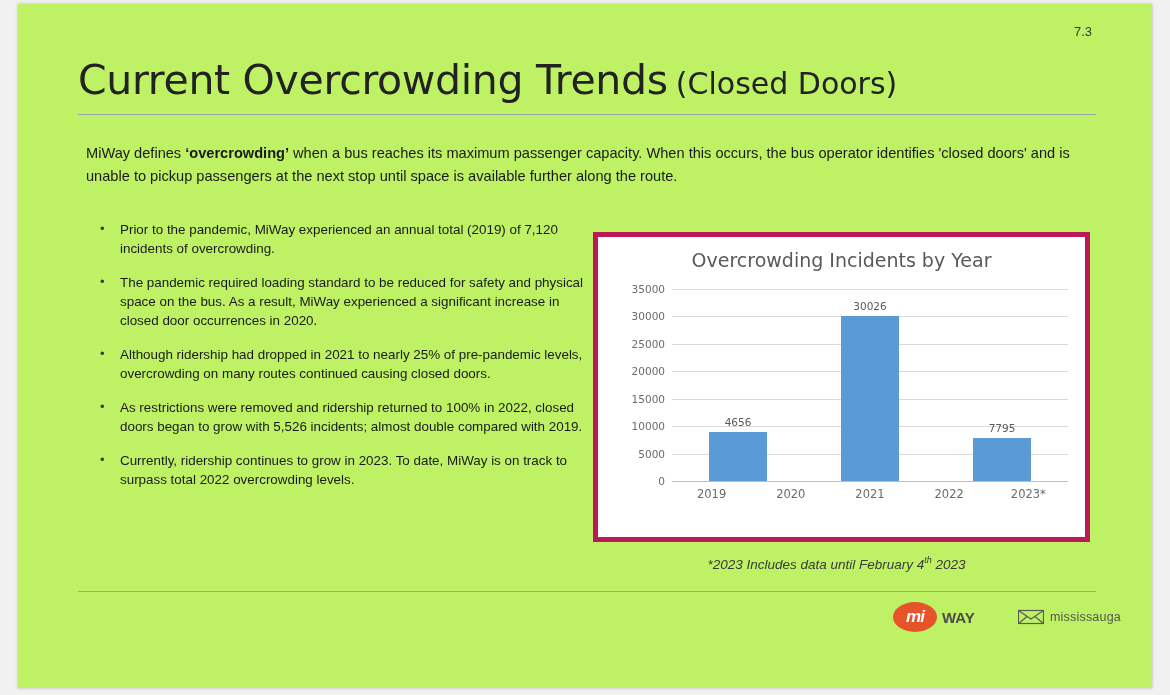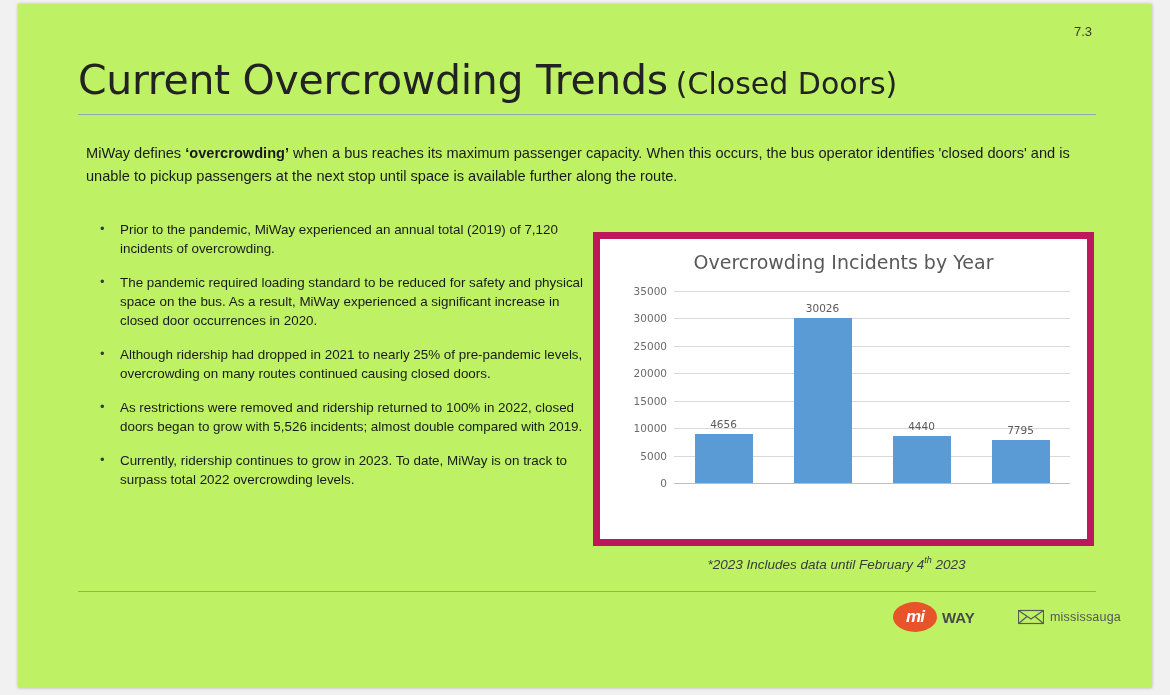--- a/index.html
+++ b/index.html
@@ -93,21 +93,21 @@
     color: #3a3a3a;
     font-size: 13px;
   }
   .chart-box {
     position: absolute;
     left: 575px;
     top: 228px;
     width: 487px;
     height: 300px;
     background: #ffffff;
-    border: 7px solid #be185d;
+    border: 5px solid #be185d;
   }
   .chart-title {
     position: absolute;
     left: 0;
     top: 12px;
     width: 100%;
     text-align: center;
     font-size: 19px;
     color: #595959;
     font-family: "DejaVu Sans", sans-serif;
@@ -324,31 +324,34 @@
         <div class="bars">
           <div class="bar-wrap">
             <div class="bar-label" style="bottom:27.5%;">4656</div>
             <div class="bar" style="height:25.5%;"></div>
           </div>
           <div class="bar-wrap">
             <div class="bar-label" style="bottom:87.8%;">30026</div>
             <div class="bar" style="height:85.8%;"></div>
           </div>
           <div class="bar-wrap">
-            <div class="bar-label" style="bottom:26.7%;">4440</div>
-            <div class="bar" style="height:24.7%;"></div>
-          </div>
-          <div class="bar-wrap">
             <div class="bar-label" style="bottom:24.3%;">7795</div>
             <div class="bar" style="height:22.3%;"></div>
           </div>
         </div>
       </div>
 
       <div class="xaxis"></div>
+      <div class="xlabels">
+        <div class="xlabel">2019</div>
+        <div class="xlabel">2020</div>
+        <div class="xlabel">2021</div>
+        <div class="xlabel">2022</div>
+        <div class="xlabel">2023*</div>
+      </div>
     </div>
 
     <div class="chart-note">
       <span>*2023 Includes data until February 4</span><sup>th</sup><span> 2023</span>
     </div>
 
     <div class="footer-rule"></div>
 
     <div class="logo-miway">
       <div class="miway-mark">mi</div>

